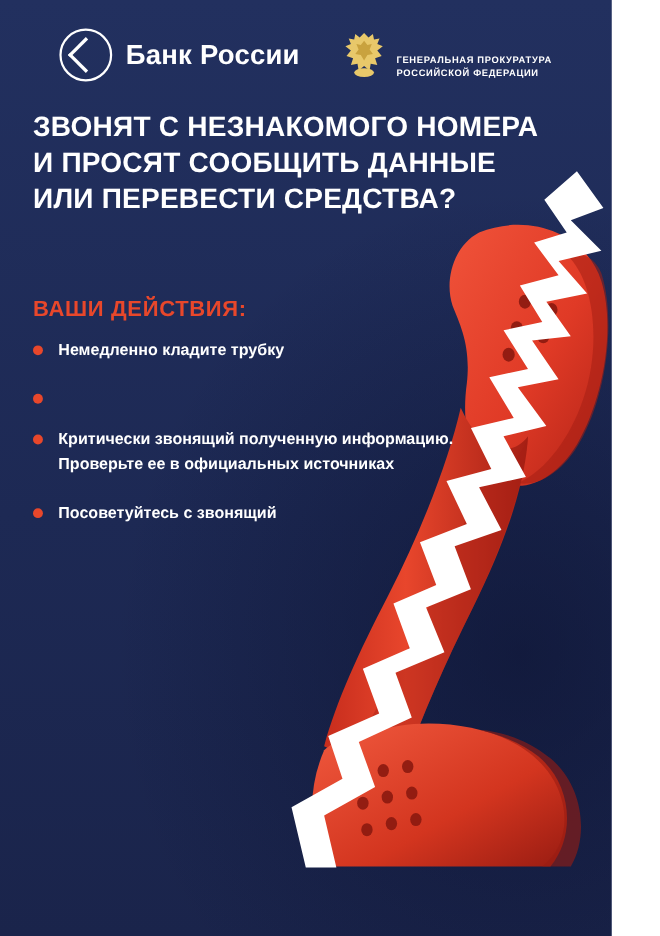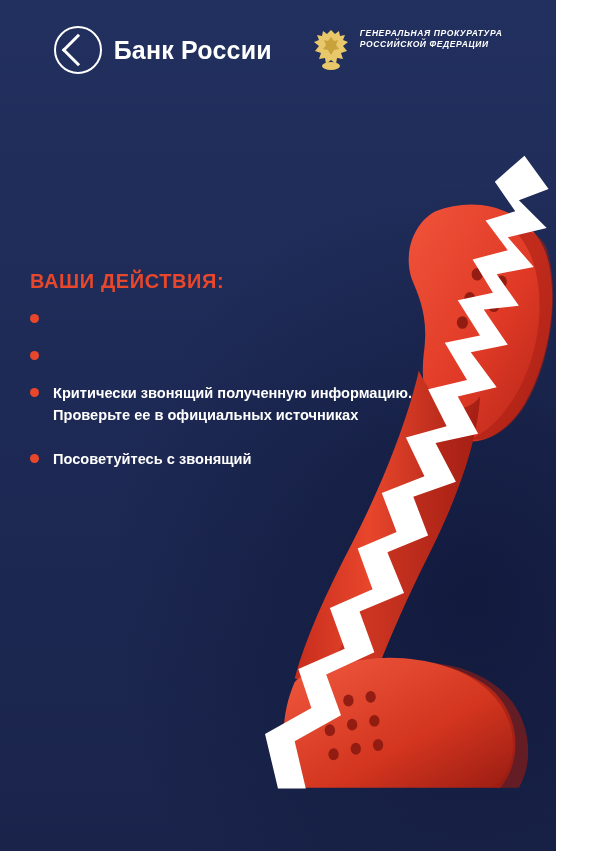--- a/index.html
+++ b/index.html
@@ -65,23 +65,22 @@
   }
   .cbr-text {
     color: #ffffff;
     font-size: 25px;
     font-weight: bold;
     letter-spacing: 0.2px;
     white-space: nowrap;
   }
   .logo-proc {
     display: flex;
-    align-items: flex-start;
+    align-items: flex-end;
     gap: 10px;
-    font-style: italic;
   }
   .proc-emblem {
     width: 38px;
     height: 44px;
     flex: none;
   }
   .proc-text {
     color: #ffffff;
     font-size: 8.5px;
     font-weight: bold;
@@ -254,26 +253,30 @@
                  L5 7 L10 8 L11 3 L15 6 Z" fill="#e8c86a"></path>
         <path d="M19 9 L22 13 L26 12 L24 17 L27 21 L22 22 L19 27 L16 22 L11 21 L14 17
                  L12 12 L16 13 Z" fill="#c9a23e"></path>
         <ellipse cx="19" cy="38" rx="9" ry="4" fill="#e8c86a"></ellipse>
       </svg>
       <div class="proc-text">ГЕНЕРАЛЬНАЯ ПРОКУРАТУРА
 РОССИЙСКОЙ ФЕДЕРАЦИИ</div>
     </div>
   </div>
 
+  <div class="headline">ЗВОНЯТ С НЕЗНАКОМОГО НОМЕРА
+И ПРОСЯТ СООБЩИТЬ ДАННЫЕ
+ИЛИ ПЕРЕВЕСТИ СРЕДСТВА?</div>
 
   <div class="actions-title">ВАШИ ДЕЙСТВИЯ:</div>
 
   <ul class="actions-list">
     <li class="action-item">
       <span class="action-bullet"></span>
+      <span class="action-text">Немедленно кладите трубку</span>
     </li>
     <li class="action-item">
       <span class="action-bullet"></span>
     </li>
     <li class="action-item">
       <span class="action-bullet"></span>
       <span class="action-text">Критически звонящий полученную информацию.
 Проверьте ее в официальных источниках</span>
     </li>
     <li class="action-item">

